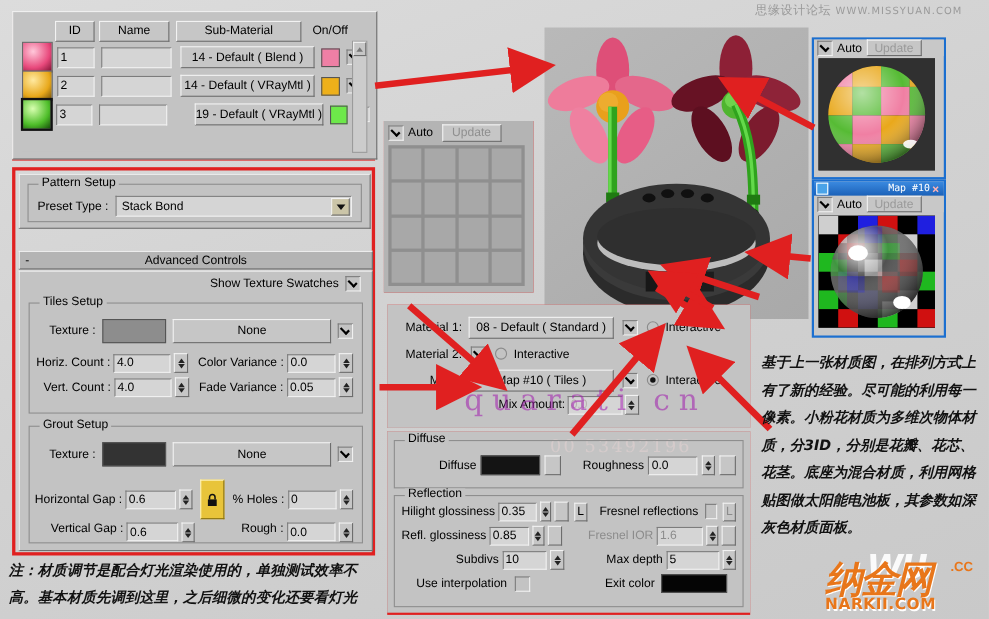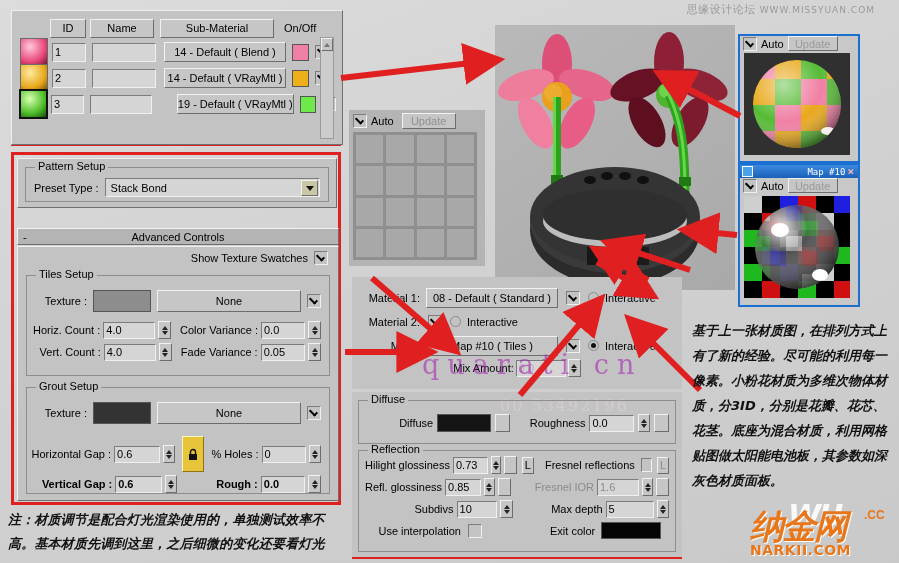--- a/index.html
+++ b/index.html
@@ -410,21 +410,21 @@
               <rect x="1" y="6" width="8" height="6" fill="#111"></rect>
             </svg>
         </div>
         <span class="lbl" style="width:48px;text-align:right">% Holes :</span>
         <div class="field" style="width:42px;height:15px">0</div>
         <div class="spin" style="height:16px">
             <i class="up"></i>
             <i class="dn"></i>
           </div>
       </div>
-      <div style="display:flex;align-items:center;gap:3px;padding:3px 8px 0 4px;font-weight:bold;">
+      <div style="display:flex;align-items:flex-start;gap:3px;padding:3px 8px 0 4px;">
         <span class="lbl" style="width:84px;text-align:right">Vertical Gap :</span>
         <div class="field" style="width:44px;height:15px">0.6</div>
         <div class="spin" style="height:16px">
             <i class="up"></i>
             <i class="dn"></i>
           </div>
         <div style="width:29px"></div>
         <span class="lbl" style="width:48px;text-align:right">Rough :</span>
         <div class="field" style="width:42px;height:15px">0.0</div>
         <div class="spin" style="height:16px">
@@ -518,21 +518,21 @@
         <div class="btn" style="width:14px;height:16px"></div>
       </div>
     </div>
 
     <div class="group" style="position:absolute;left:6px;top:58px;right:6px;bottom:5px;">
       <span class="glabel">Reflection</span>
 
 
       <div style="display:flex;align-items:center;gap:3px;padding:5px 6px 0 6px;">
         <span class="lbl" style="width:96px;text-align:right">Hilight glossiness</span>
-        <div class="field" style="width:40px;height:15px">0.73</div>
+        <div class="field" style="width:40px;height:15px">0.35</div>
         <div class="spin" style="height:16px">
             <i class="up"></i>
             <i class="dn"></i>
           </div>
         <div class="btn" style="width:14px;height:16px"></div>
         <div class="btn" style="width:13px;height:15px;margin-left:2px">L</div>
         <span class="lbl" style="margin-left:8px">Fresnel reflections</span>
         <div class="chk" style="margin-left:3px"></div>
         <div class="btn" style="width:13px;height:15px;margin-left:2px;color:#8c8c8c">L</div>
       </div>

